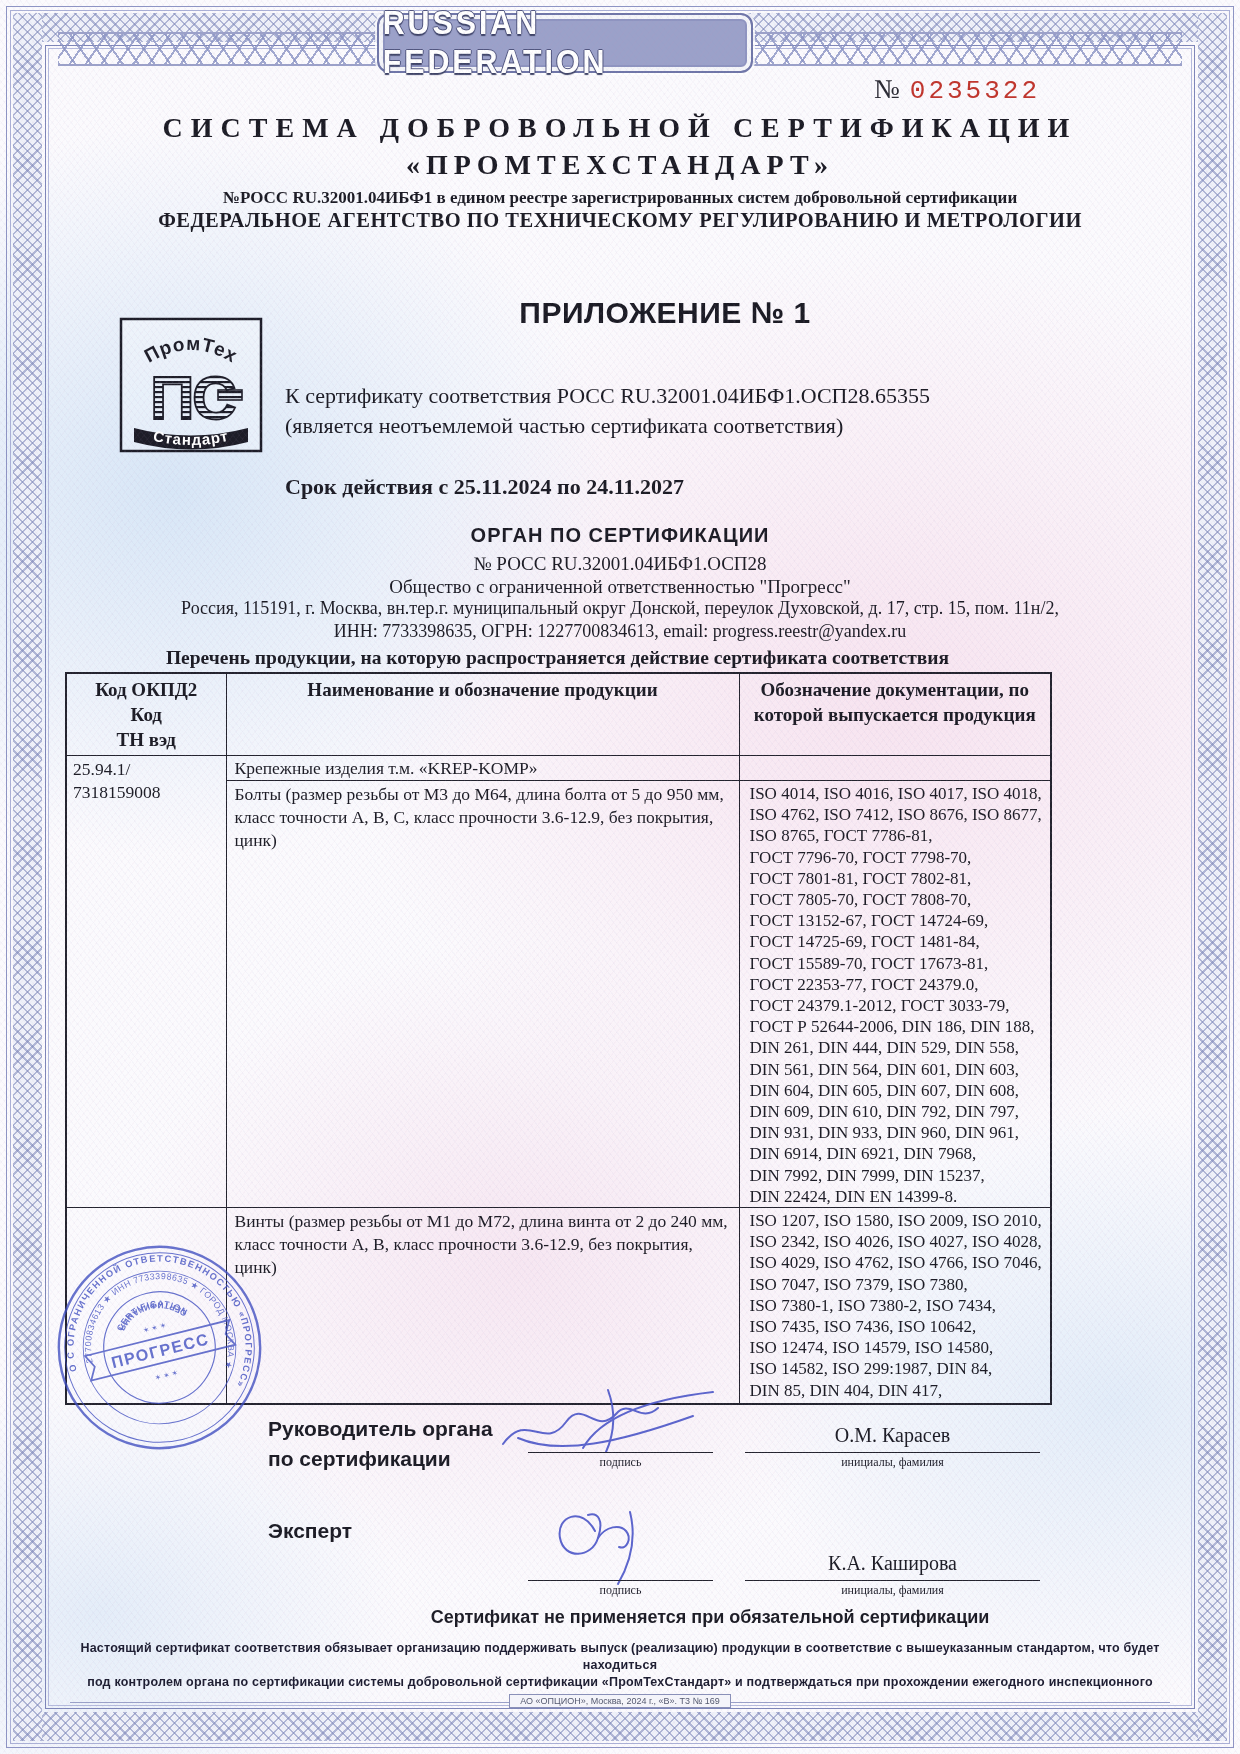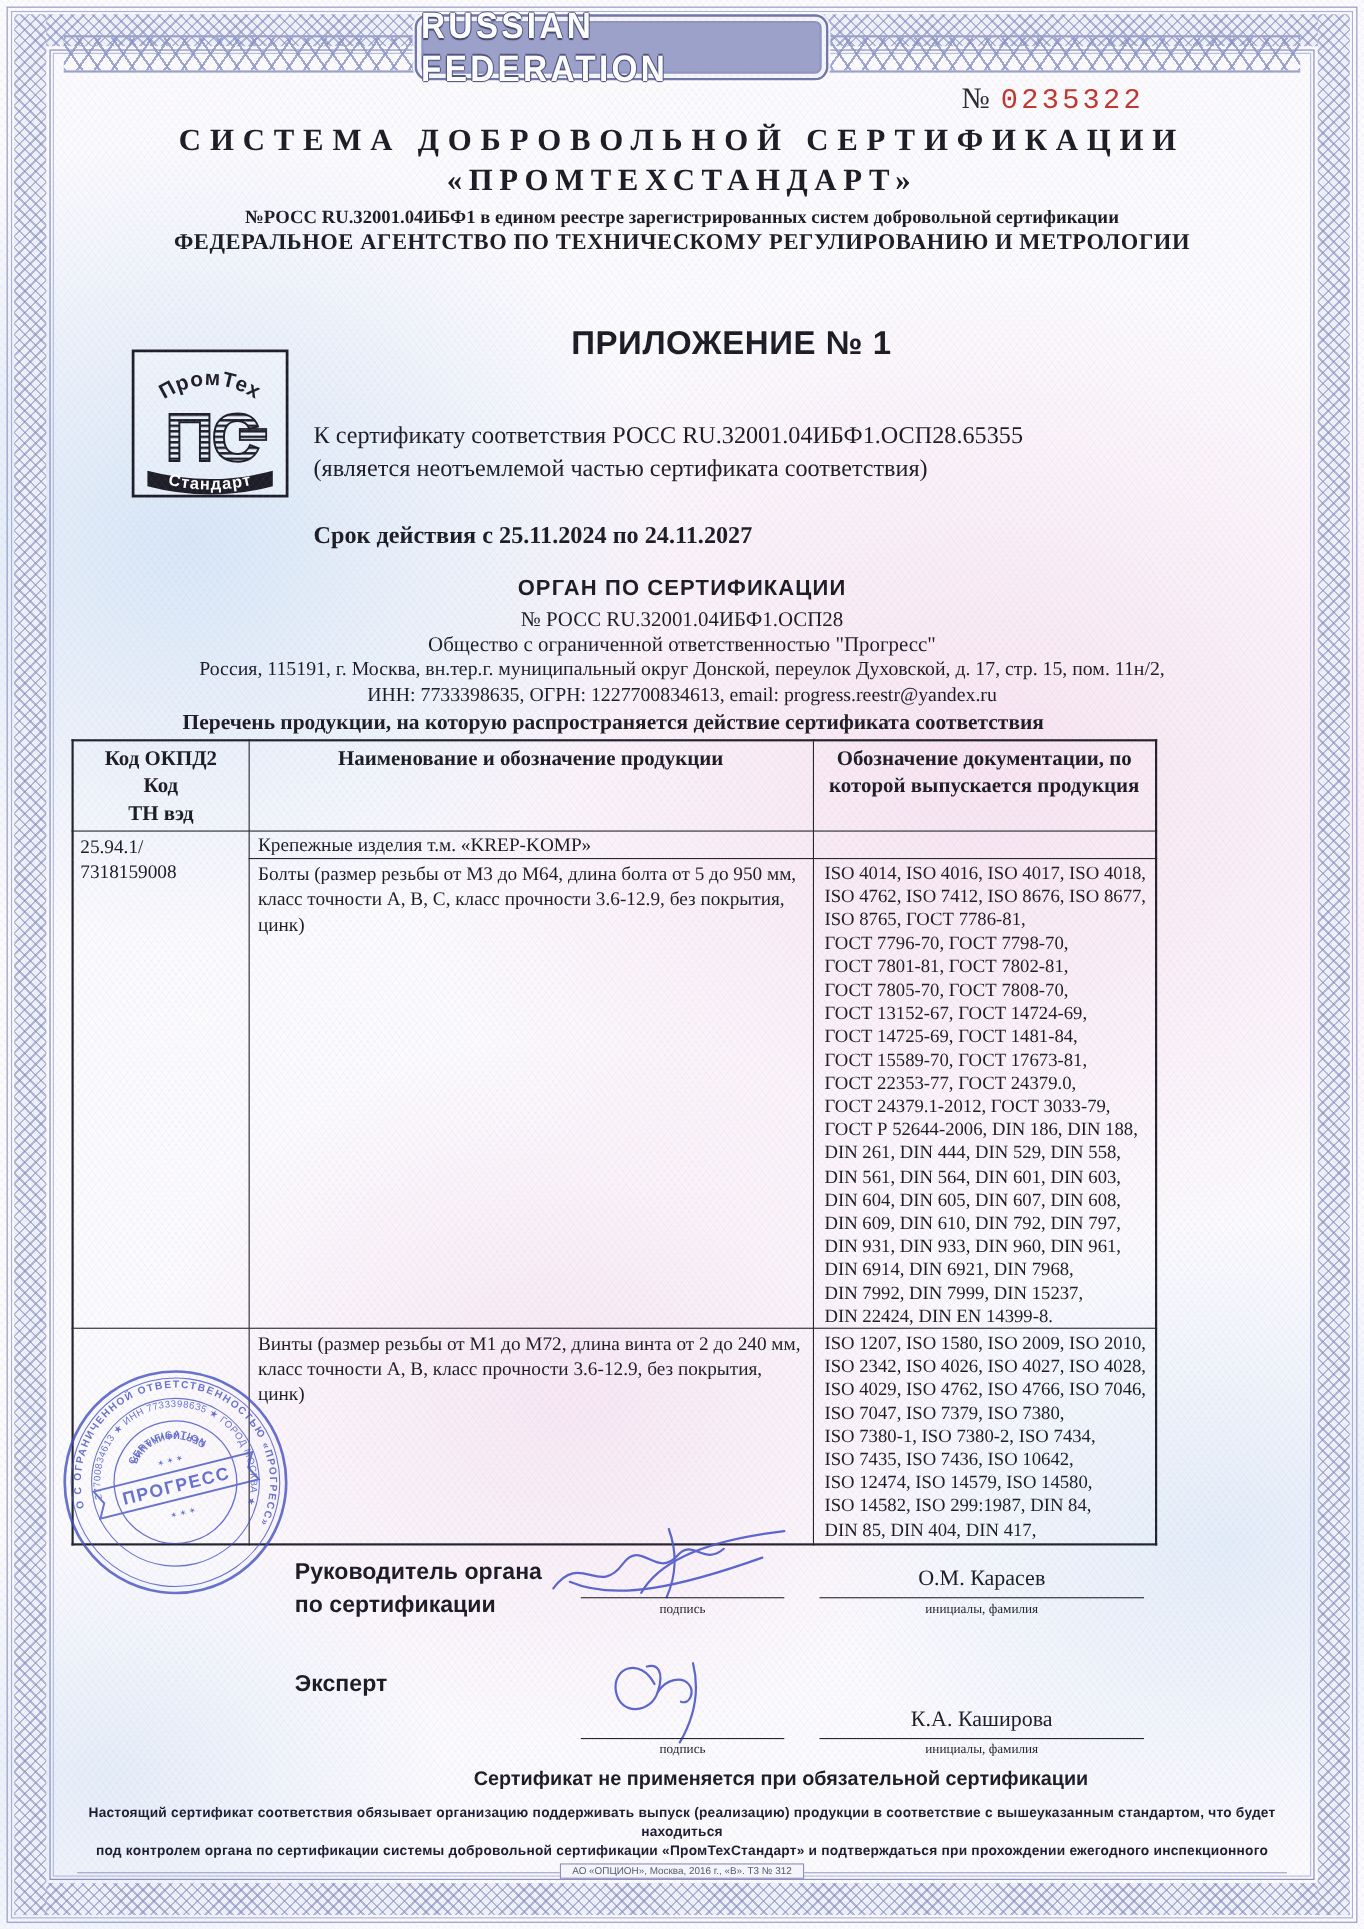--- a/index.html
+++ b/index.html
@@ -295,17 +295,17 @@
     <text x="110" y="92" font-size="8" text-anchor="middle">✶ ✶ ✶</text>
     <text x="110" y="119" font-size="16.5" font-weight="bold" letter-spacing="1.5" text-anchor="middle">ПРОГРЕСС</text>
     <text x="110" y="142" font-size="8" text-anchor="middle">✶ ✶ ✶</text>
     <text font-size="8.5" font-weight="bold" letter-spacing="1">
       <textPath href="#sp-arc-bottom" startOffset="50%" text-anchor="middle">СЕРТИФИКАЦИЯ</textPath>
     </text>
   </svg>
 
   <div class="abs imprint-row">
     <div class="imprint-rule"></div>
-    <div class="imprint-box">АО «ОПЦИОН», Москва, 2016 г., «В». Т3 № 312</div>
+    <div class="imprint-box">АО «ОПЦИОН», Москва, 2024 г., «В». Т3 № 169</div>
     <div class="imprint-rule"></div>
   </div>
 
 </div>
 
 </body></html>

